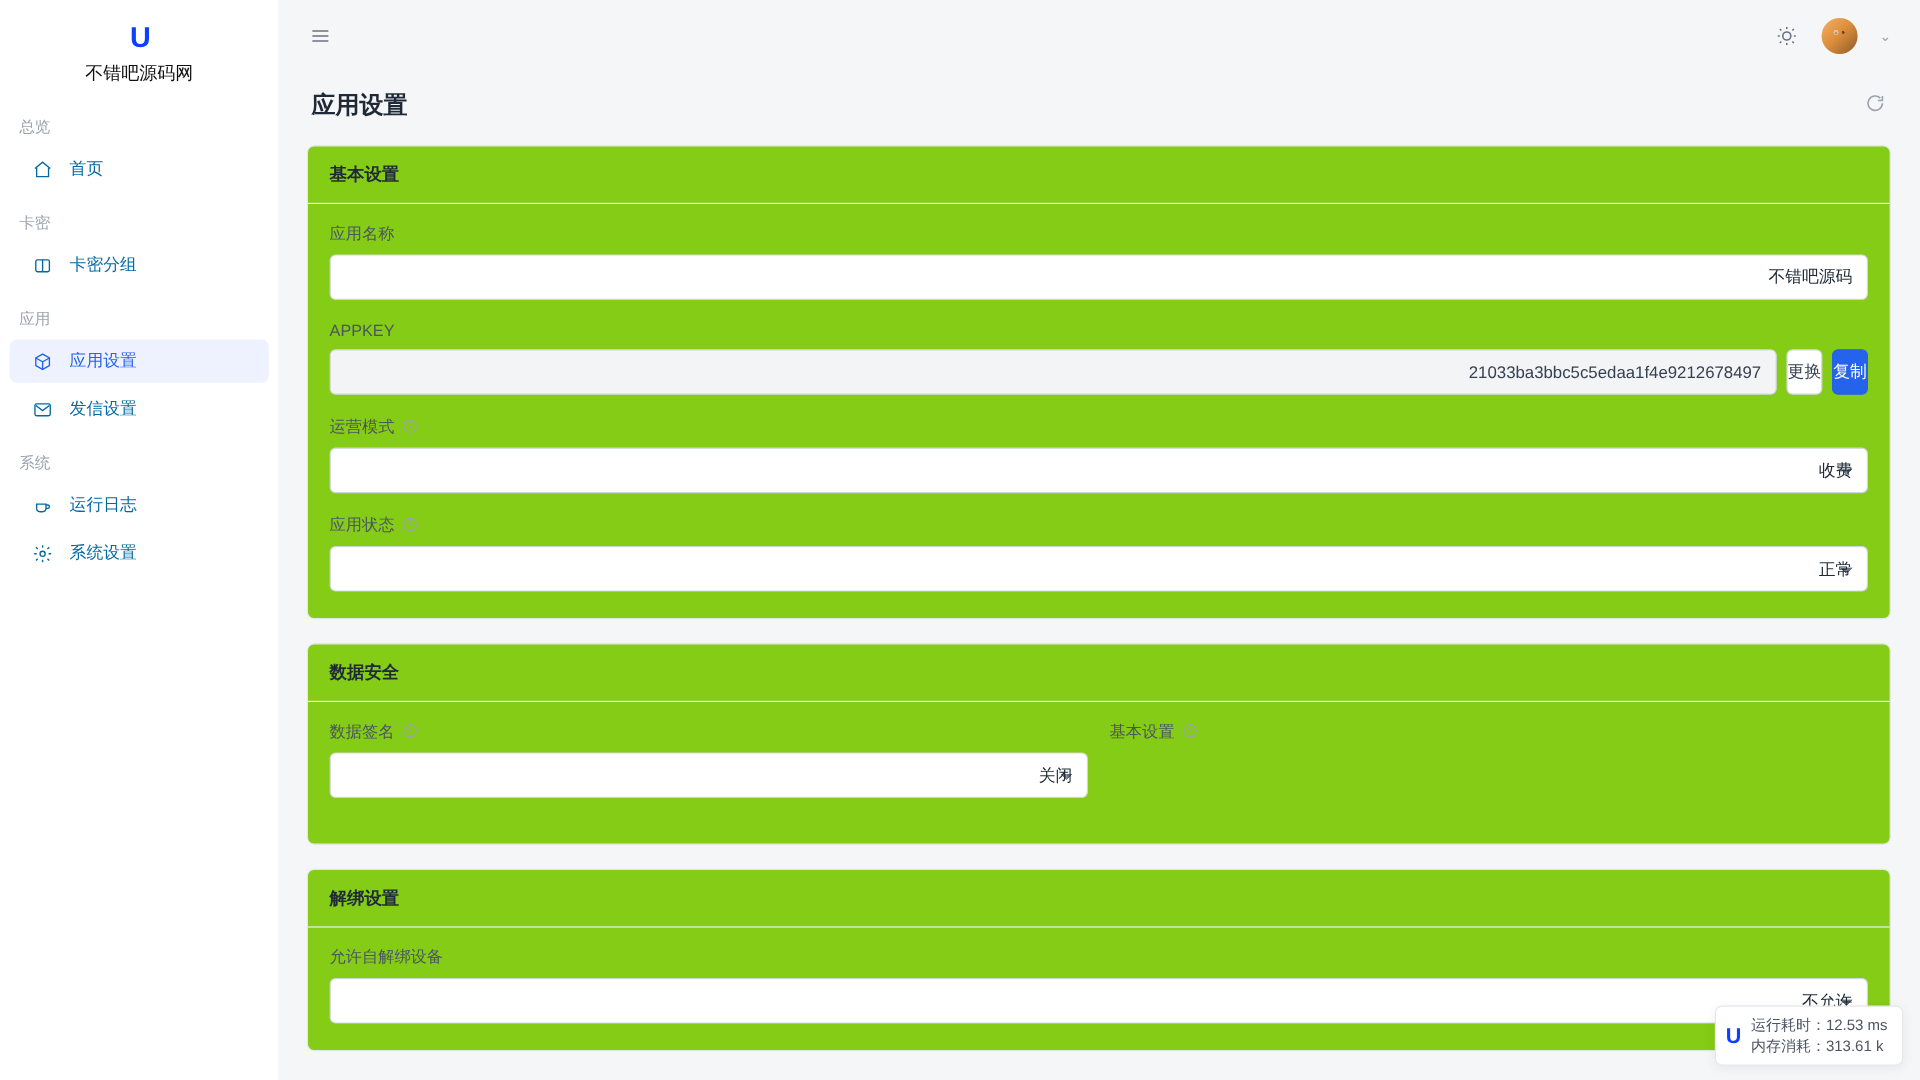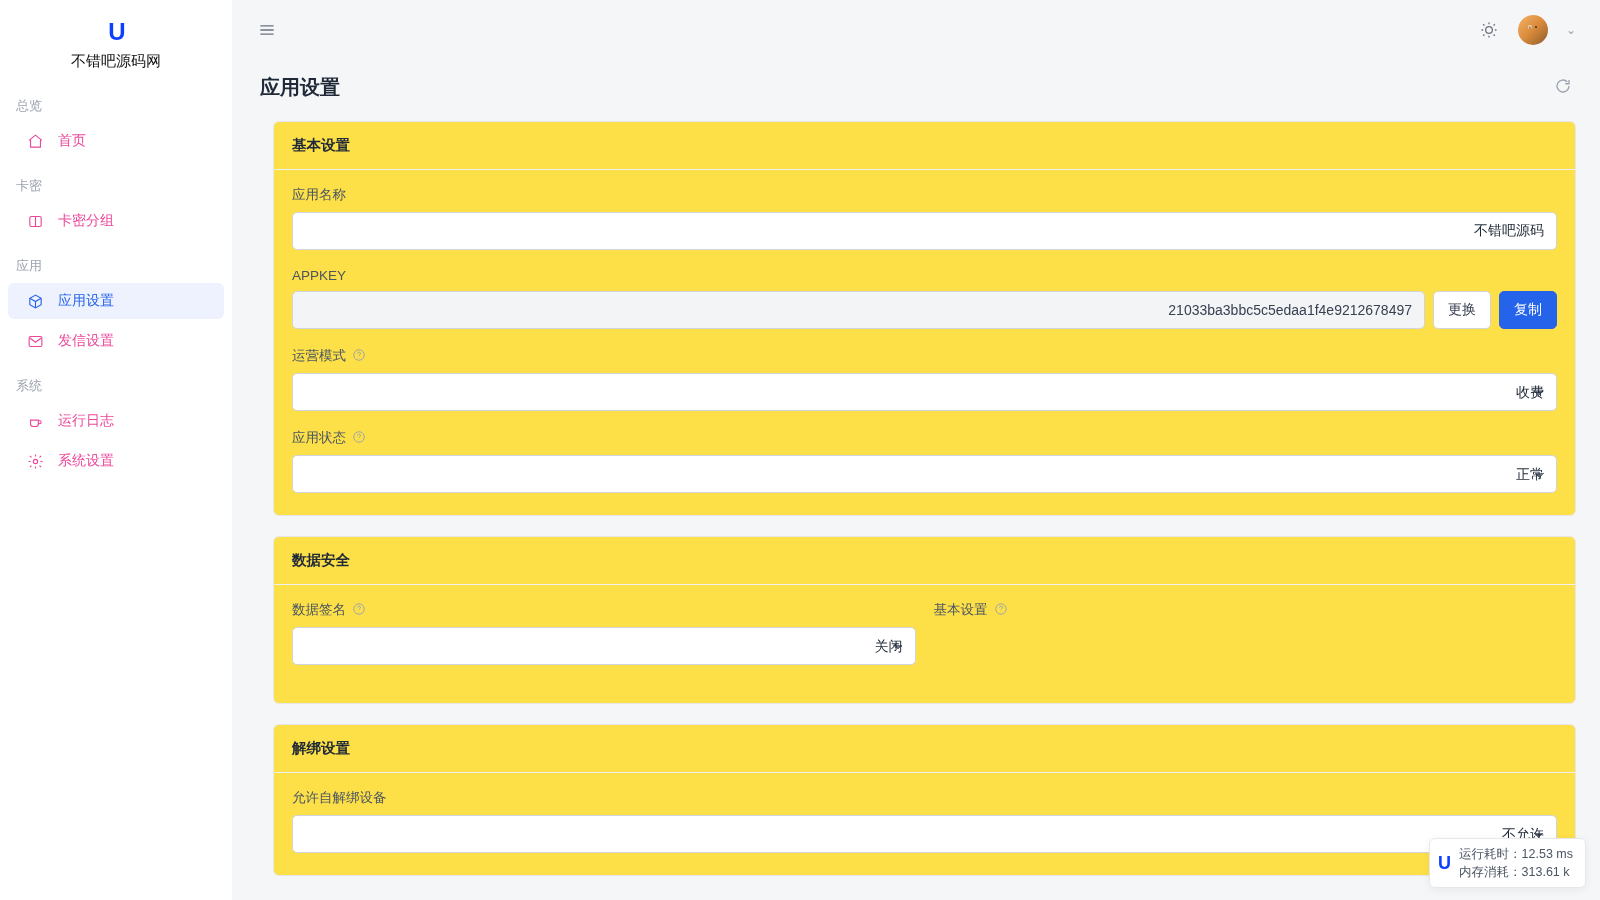--- a/index.html
+++ b/index.html
@@ -5,54 +5,54 @@
 * { box-sizing: border-box; margin: 0; padding: 0; }
 html, body { height: 100%; font-family: -apple-system, BlinkMacSystemFont, "Segoe UI", "PingFang SC", "Microsoft YaHei", sans-serif; font-size: 14px; color: #1f2937; background: #f5f6f8; }
 .app { display: flex; height: 100vh; overflow: hidden; }
 
 
 .sidebar { width: 232px; background: #fff; display: flex; flex-direction: column; overflow-y: auto; }
 .logo-area { padding: 18px 0 10px; text-align: center; }
 .logo-mark { font-size: 24px; font-weight: 900; color: #0d3fff; display: inline-block; letter-spacing: -2px; }
 .logo-text { font-size: 15px; font-weight: 400; margin-top: 6px; color: #111; }
 .nav-group-title { font-size: 13px; color: #9ca3af; padding: 16px 16px 6px; }
-.nav-item { display: flex; align-items: center; gap: 14px; padding: 9px 18px; margin: 2px 8px; border-radius: 6px; cursor: pointer; color: #ec4899; font-size: 14px; }
+.nav-item { display: flex; align-items: center; gap: 14px; padding: 9px 18px; margin: 2px 8px; border-radius: 6px; cursor: pointer; color: #0369a1; font-size: 14px; }
 .nav-item.active { background: #eef2ff; color: #2563eb; }
 .nav-item .ico { width: 18px; height: 18px; display: inline-flex; align-items: center; justify-content: center; }
 .nav-item .ico svg { width: 17px; height: 17px; stroke: currentColor; fill: none; stroke-width: 1.6; }
 
 
 .main { flex: 1; display: flex; flex-direction: column; overflow: hidden; }
 .topbar { height: 60px; display: flex; align-items: center; justify-content: space-between; padding: 0 24px; }
 .topbar-left, .topbar-right { display: flex; align-items: center; gap: 18px; }
 .icon-btn { width: 22px; height: 22px; color: #6b7280; cursor: pointer; display: inline-flex; align-items: center; justify-content: center; }
 .icon-btn svg { width: 20px; height: 20px; stroke: currentColor; fill: none; stroke-width: 1.6; }
 .avatar { width: 30px; height: 30px; border-radius: 50%; background: linear-gradient(135deg,#f7b267 0%, #d98b3a 50%, #8b5a2b 100%); position: relative; overflow: hidden; }
 .avatar::after { content:""; position:absolute; inset:0; background: radial-gradient(circle at 40% 40%, rgba(255,255,255,.4) 0 8%, transparent 9%), radial-gradient(circle at 60% 40%, rgba(0,0,0,.5) 0 4%, transparent 5%), radial-gradient(circle at 40% 42%, rgba(0,0,0,.5) 0 4%, transparent 5%); }
 .chev { color: #9ca3af; font-size: 12px; }
 
 .content { flex: 1; overflow-y: auto; padding: 0 24px 40px; }
 .page-head { display: flex; align-items: center; justify-content: space-between; padding: 14px 4px 20px; }
 .page-title { font-size: 20px; font-weight: 700; }
 .refresh-btn { color: #9ca3af; cursor: pointer; }
 .refresh-btn svg { width: 18px; height: 18px; stroke: currentColor; fill: none; stroke-width: 1.8; }
 
-.card { background: #fde047; border: 1px solid #e5e7eb; border-radius: 6px; margin-bottom: 20px; margin-left: 17px; }
+.card { background: #84cc16; border: 1px solid #e5e7eb; border-radius: 6px; margin-bottom: 20px; }
 .card-header { padding: 14px 18px; border-bottom: 1px solid #eef0f2; font-weight: 700; font-size: 14.5px; }
 .card-body { padding: 16px 18px 20px; }
 .form-group { margin-bottom: 18px; }
 .form-group:last-child { margin-bottom: 2px; }
 .form-label { display: flex; align-items: center; gap: 6px; font-size: 13.5px; color: #4b5563; margin-bottom: 8px; }
 .help-ico svg { width: 14px; height: 14px; stroke: #9ca3af; fill: none; stroke-width: 1.6; }
 .form-control, .form-select { width: 100%; height: 38px; padding: 6px 12px; border: 1px solid #d1d5db; border-radius: 5px; background: #fff; font-size: 14px; color: #1f2937; outline: none; text-align: right; }
 .form-select { appearance: none; background-image: linear-gradient(45deg, transparent 50%, #6b7280 50%), linear-gradient(135deg, #6b7280 50%, transparent 50%); background-position: calc(100% - 17px) 17px, calc(100% - 12px) 17px; background-size: 5px 5px, 5px 5px; background-repeat: no-repeat; }
 .readonly { background: #f3f4f6; color: #374151; }
 .input-row { display: flex; gap: 8px; align-items: stretch; }
 .input-row .form-control { flex: 1; }
-.btn { height: 38px; padding: 0 14px; border-radius: 5px; border: 1px solid #d1d5db; background: #fff; cursor: pointer; font-size: 14px; color: #374151; }
+.btn { height: 38px; padding: 0 0; border-radius: 5px; border: 1px solid #d1d5db; background: #fff; cursor: pointer; font-size: 14px; color: #374151; }
 .btn-primary { background: #2563eb; border-color: #2563eb; color: #fff; }
 
 .row2 { display: flex; gap: 18px; }
 .row2 .col { flex: 1; }
 .suffix-group { display: flex; }
 .suffix-group .form-control { border-top-right-radius: 0; border-bottom-right-radius: 0; }
 .suffix { display: inline-flex; align-items: center; padding: 0 12px; border: 1px solid #d1d5db; border-left: none; border-top-right-radius: 5px; border-bottom-right-radius: 5px; background: #fff; color: #4b5563; font-size: 14px; }
 
 
 .perf-badge { position: fixed; right: 14px; bottom: 12px; background: #fff; border: 1px solid #e5e7eb; border-radius: 6px; box-shadow: 0 2px 10px rgba(0,0,0,.06); padding: 6px 12px 6px 8px; display: flex; align-items: center; gap: 10px; font-size: 12.5px; color: #4b5563; line-height: 1.45; }

